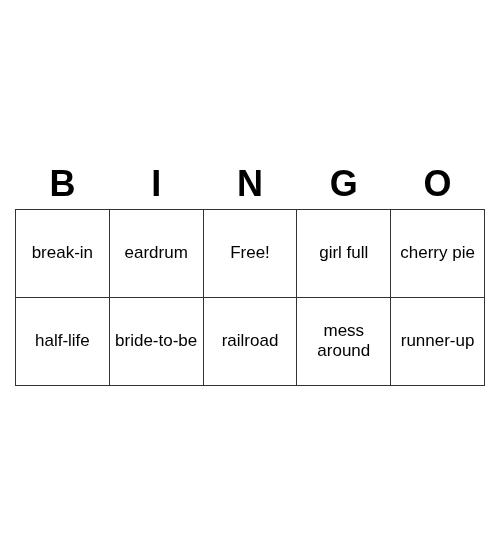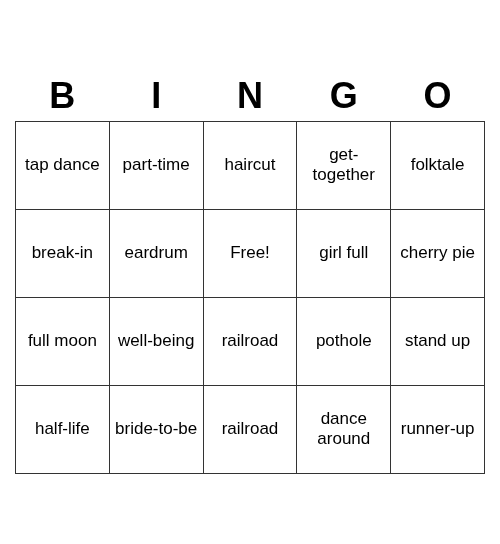--- a/index.html
+++ b/index.html
@@ -58,42 +58,28 @@
   <thead>
     <tr class="bingo-header-row">
     <th>B</th>
         <th>I</th>
         <th>N</th>
         <th>G</th>
         <th>O</th>
       </tr>
   </thead>
   <tbody>
-  <tr>
-        <td>tap dance</td>
-        <td>part-time</td>
-        <td>haircut</td>
-        <td>get-together</td>
-        <td>folktale</td>
-      </tr>
       <tr>
         <td>break-in</td>
         <td>eardrum</td>
         <td class="free-cell">Free!</td>
         <td class="large-text">girl full</td>
         <td>cherry pie</td>
       </tr>
       <tr>
-        <td>full moon</td>
-        <td>well-being</td>
-        <td>railroad</td>
-        <td>pothole</td>
-        <td class="large-text">stand up</td>
-      </tr>
-      <tr>
         <td>half-life</td>
         <td>bride-to-be</td>
         <td>railroad</td>
-        <td>dance around</td>
+        <td>mess around</td>
         <td>runner-up</td>
       </tr>
     </tbody>
 </table>
 
 </body></html>

